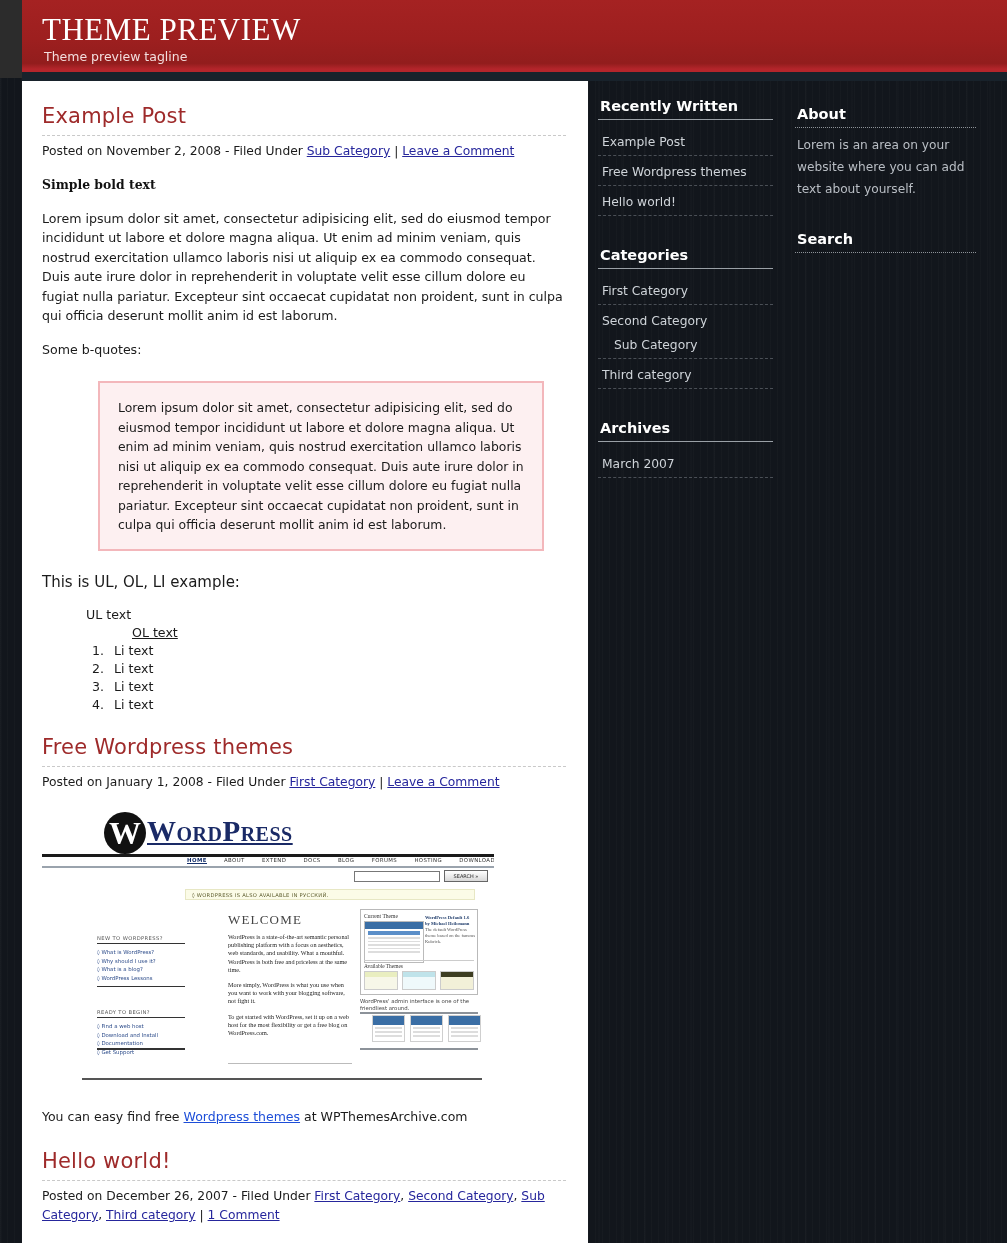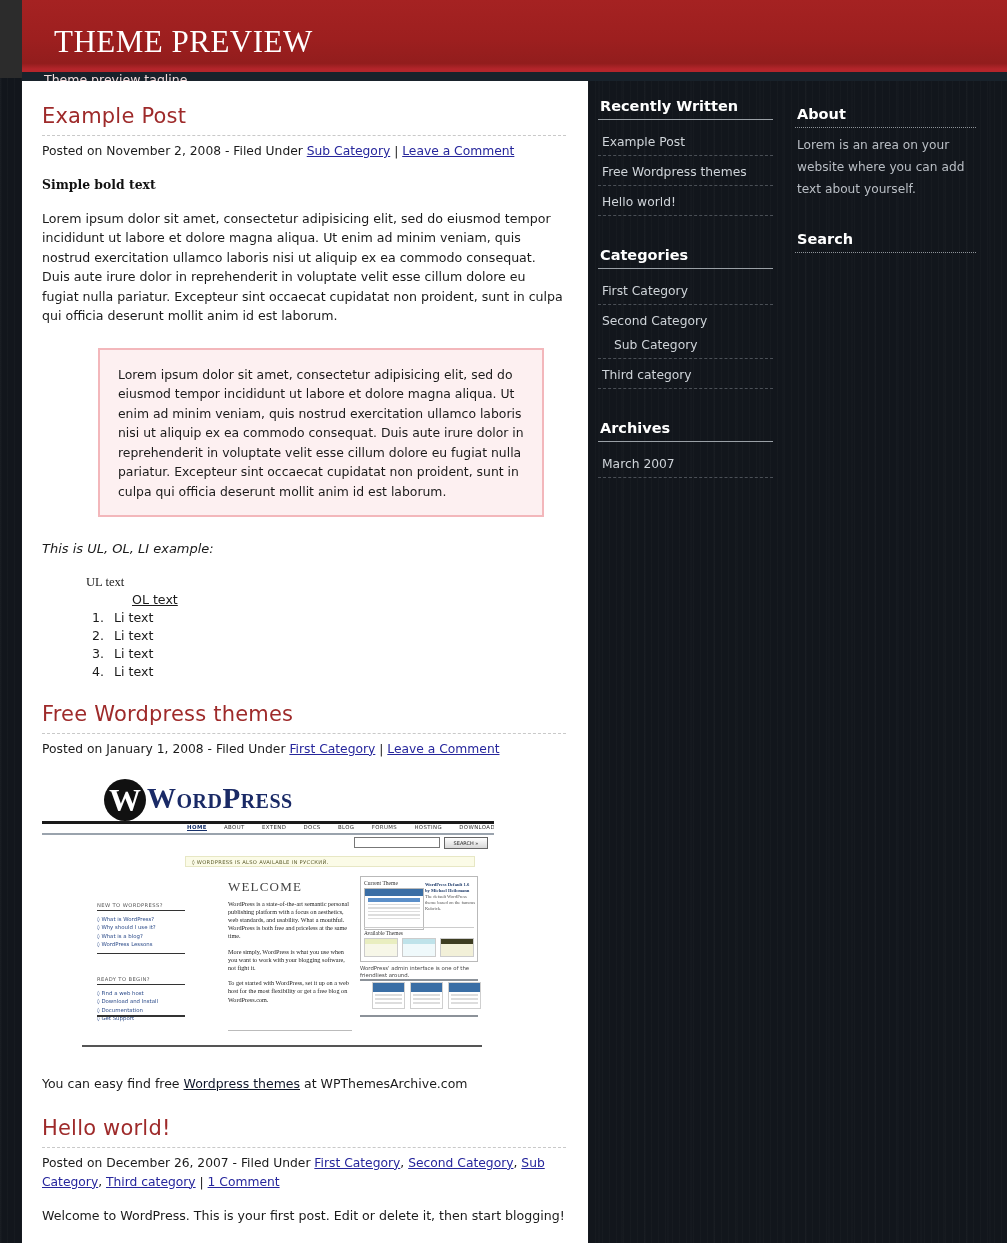--- a/index.html
+++ b/index.html
@@ -55,21 +55,21 @@
     background: linear-gradient(to bottom, #a52222 0%, #9d1f1f 55%, #921d1d 88%, #b4252b 96%, #b4252b 100%);
     box-sizing: border-box;
     padding: 12px 0 0 20px;
   }
   .site-title {
     font-family: "Liberation Serif", "DejaVu Serif", serif;
     font-size: 31px;
     letter-spacing: 0.5px;
     color: #ffffff;
     font-weight: normal;
-    margin: 12px;
+    margin: 0;
     line-height: 36px;
   }
   .site-tagline {
     font-size: 12.5px;
     color: #f3dede;
     margin: 1px 0 0 2px;
     line-height: 15px;
   }
   .header-underline {
     margin-left: 22px;
@@ -139,23 +139,23 @@
   blockquote.bq {
     margin: 22px 22px 22px 56px;
     padding: 15px 18px 14px 18px;
     background: #fdf0f1;
     border: 2px solid #f3b7bb;
     font-size: 12.4px;
     line-height: 19.5px;
     color: #1b1b1b;
   }
   blockquote.bq p { margin: 0; }
-  .list-block { margin: 0 0 8px 0; font-size: 13px; color: #1b1b1b; font-style: italic; }
+  .list-block { margin: 0 0 8px 0; font-size: 15px; color: #1b1b1b; }
   .ul-outer { list-style: none; margin: 12px 0 0 0; padding: 0 0 0 44px; }
-  .ul-outer > li { line-height: 18px; padding: 0; font-family: Liberation Serif, serif; }
+  .ul-outer > li { line-height: 18px; padding: 0; }
   .ol-inner { margin: 0; padding: 0 0 0 46px; list-style: none; }
   .ol-inner > li.nomark { line-height: 18px; list-style: none; text-decoration: underline; }
   .ol-numbered { margin: 0; padding: 0 0 0 22px; list-style: decimal; }
   .ol-numbered > li { line-height: 18px; padding-left: 6px; }
 
   
   .wp-shot {
     width: 452px;
     height: 285px;
     background: #ffffff;
@@ -185,20 +185,21 @@
   }
   .wp-wordmark {
     position: absolute;
     left: 105px; top: 7px;
     font-family: "Liberation Serif", serif;
     font-size: 29px;
     color: #1a2a66;
     letter-spacing: 0.5px;
     font-variant: small-caps;
     font-weight: bold;
+    text-decoration: underline;
   }
   .wp-nav {
     position: absolute;
     left: 145px; top: 46px;
     width: 308px;
     display: flex;
     justify-content: space-between;
     font-family: "DejaVu Sans", sans-serif;
     font-size: 5.4px;
     letter-spacing: 0.4px;
@@ -284,21 +285,21 @@
   .wp-thumbs .t { width: 31px; height: 25px; border: 1px solid #cfcfcf; background: #fff; overflow: hidden; }
   .wp-thumbs .t i { display: block; height: 9px; background: #3a6ea5; }
   .wp-thumbs .t u { display: block; height: 2px; margin: 2px 2px 0; background: #ddd; text-decoration: none; }
   .wp-rule-b1 { position: absolute; left: 318px; top: 204px; width: 118px; height: 2px; background: #8c9299; }
   .wp-rule-b2 { position: absolute; left: 318px; top: 240px; width: 118px; height: 2px; background: #8c9299; }
   .wp-rule-l1 { position: absolute; left: 55px; top: 240px; width: 88px; height: 2px; background: #333; }
   .wp-rule-bot { position: absolute; left: 40px; top: 270px; width: 400px; height: 2px; background: #555; }
   .wp-col2-rule { position: absolute; left: 186px; top: 255px; width: 124px; height: 1px; background: #bbb; }
 
   .after-img { font-size: 12.5px; color: #1b1b1b; margin: 10px 0 24px 0; }
-  .after-img a { color: #0f172a; text-decoration: underline; }
+  .after-img a { color: #1d4ed8; text-decoration: underline; }
 
   
   .side-h {
     font-size: 14.5px;
     font-weight: bold;
     color: #ffffff;
     margin: 0 0 6px 0;
     padding: 0 0 4px 2px;
     border-bottom: 1px solid #9aa0a6;
     line-height: 18px;
@@ -366,20 +367,21 @@
     <div class="content">
 
       <div class="post">
         <h2 class="post-title">Example Post</h2>
         <div class="post-meta">
           <span>Posted on November 2, 2008 - Filed Under </span><a href="#">Sub Category</a><span> | </span><a href="#">Leave a Comment</a>
         </div>
         <div class="post-body">
           <div class="bold-head">Simple bold text</div>
           <p>Lorem ipsum dolor sit amet, consectetur adipisicing elit, sed do eiusmod tempor incididunt ut labore et dolore magna aliqua. Ut enim ad minim veniam, quis nostrud exercitation ullamco laboris nisi ut aliquip ex ea commodo consequat. Duis aute irure dolor in reprehenderit in voluptate velit esse cillum dolore eu fugiat nulla pariatur. Excepteur sint occaecat cupidatat non proident, sunt in culpa qui officia deserunt mollit anim id est laborum.</p>
+          <p>Some b-quotes:</p>
           <blockquote class="bq">
             <p>Lorem ipsum dolor sit amet, consectetur adipisicing elit, sed do eiusmod tempor incididunt ut labore et dolore magna aliqua. Ut enim ad minim veniam, quis nostrud exercitation ullamco laboris nisi ut aliquip ex ea commodo consequat. Duis aute irure dolor in reprehenderit in voluptate velit esse cillum dolore eu fugiat nulla pariatur. Excepteur sint occaecat cupidatat non proident, sunt in culpa qui officia deserunt mollit anim id est laborum.</p>
           </blockquote>
           <p class="list-block">This is UL, OL, LI example:</p>
           <ul class="ul-outer">
             <li>UL text</li>
             <ul class="ol-inner">
               <li class="nomark">OL text</li>
             </ul>
             <ol class="ol-numbered">

